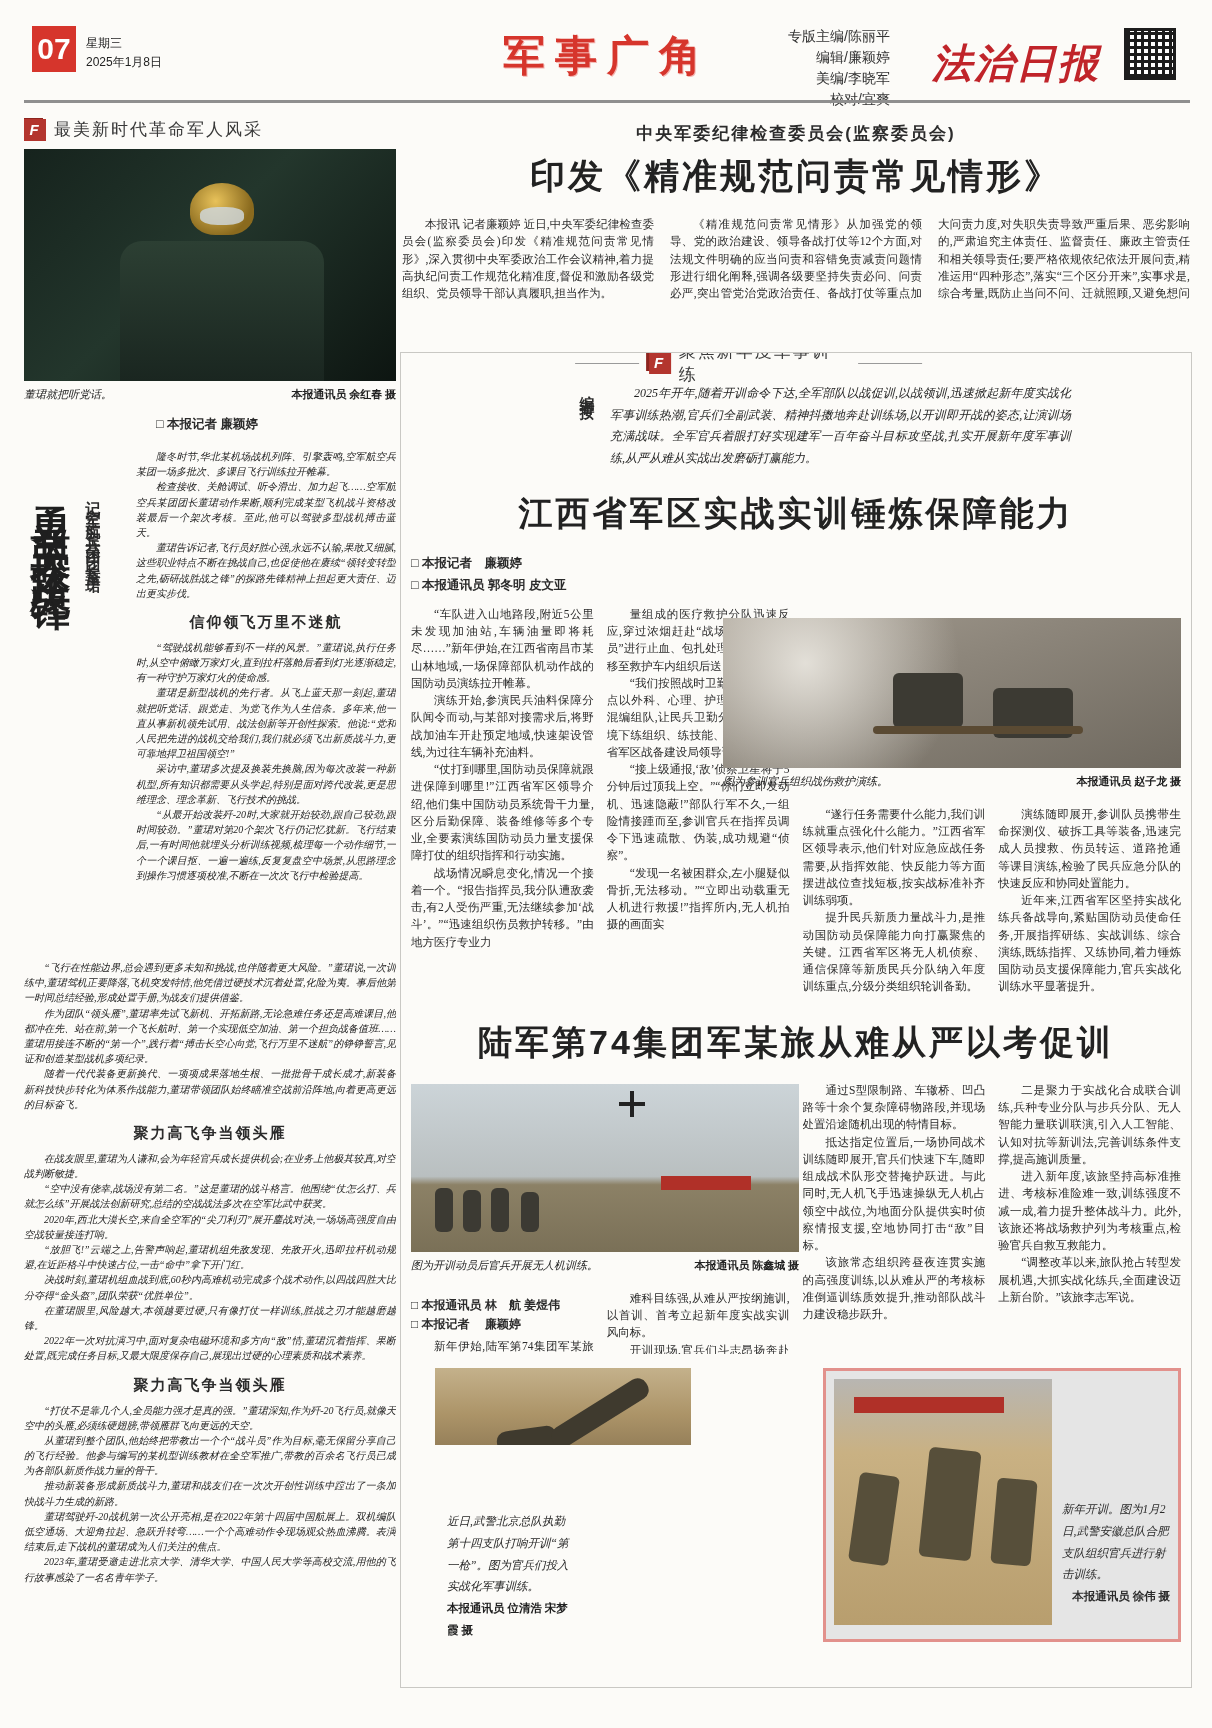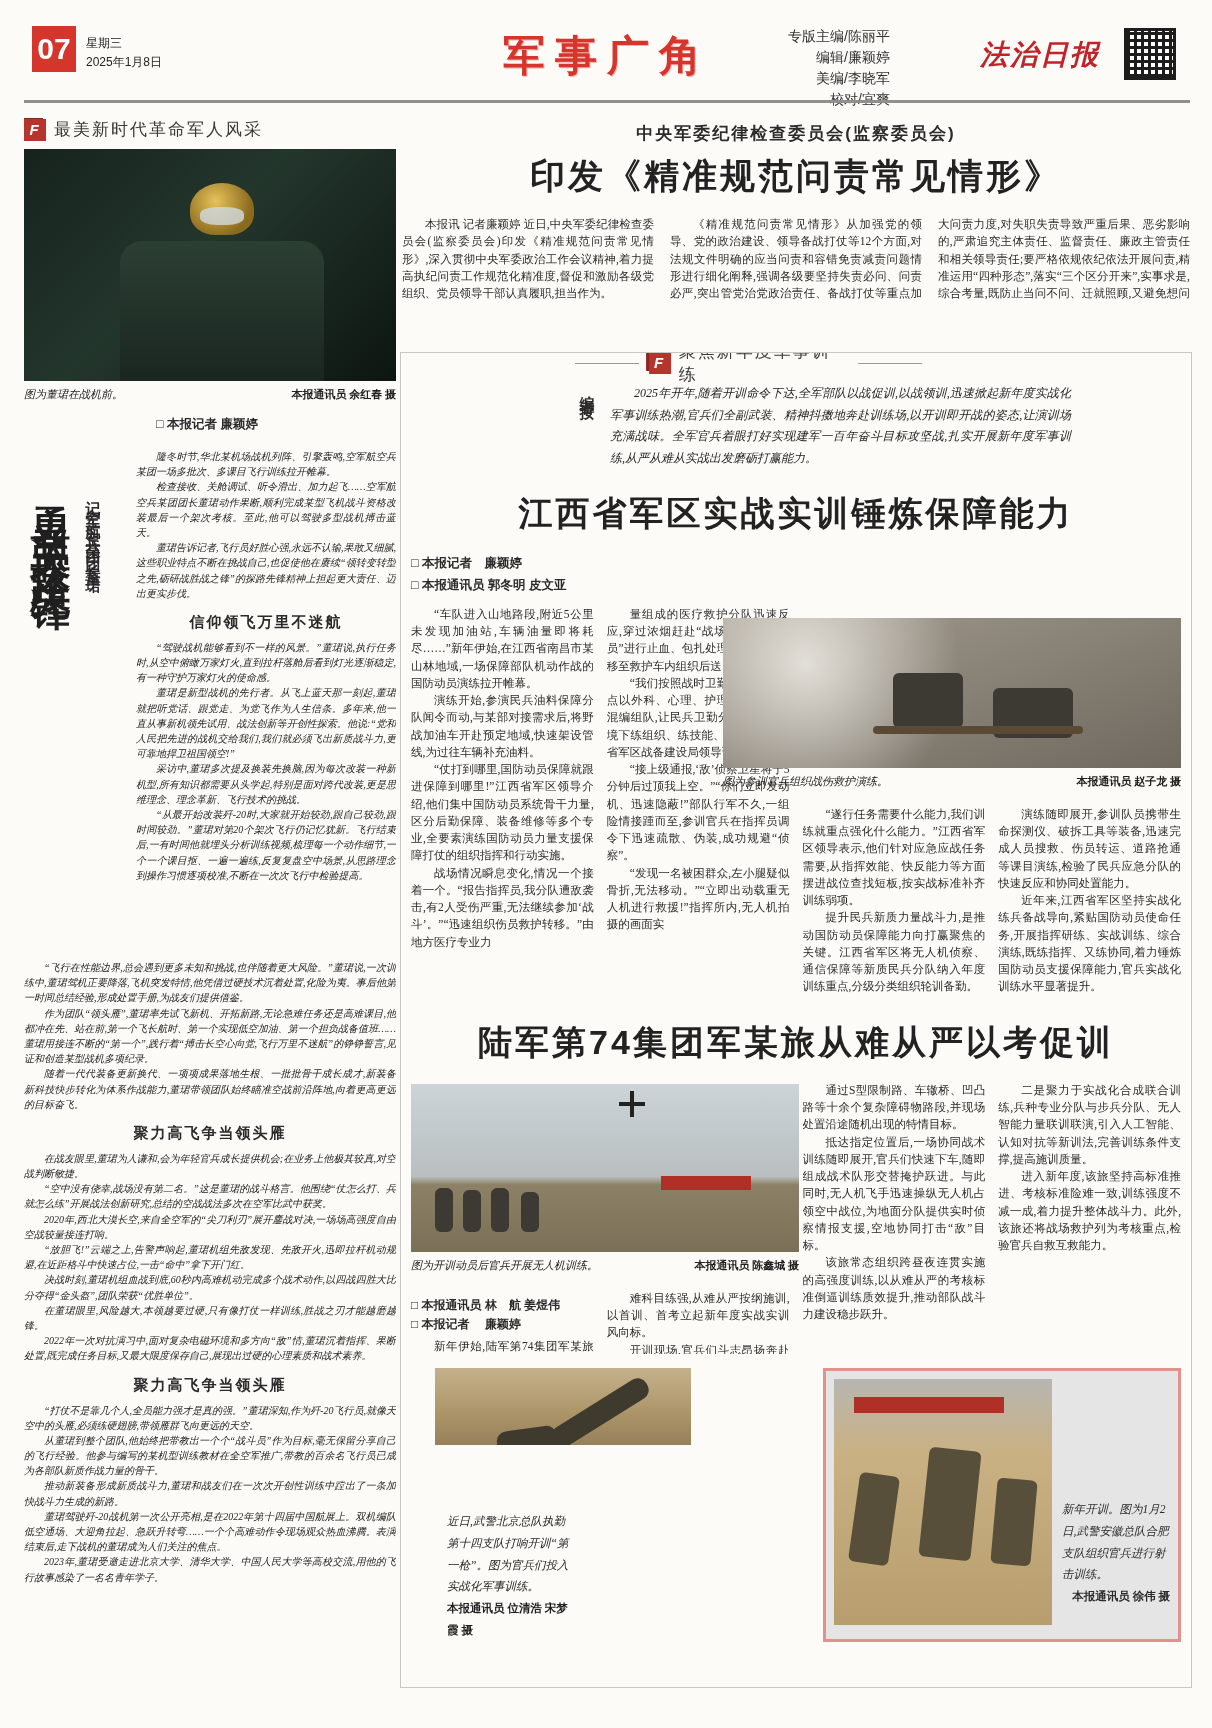--- a/index.html
+++ b/index.html
@@ -14,21 +14,21 @@
   .hdr { position:absolute; left:24px; top:18px; right:22px; height:78px; }
   .pagenum { position:absolute; left:8px; top:8px; width:44px; height:46px; background:#d6352c; color:#fff;
     font-family:"Liberation Sans",sans-serif; font-weight:700; font-size:30px; text-align:center; line-height:46px; }
   .dateblk { position:absolute; left:62px; top:16px; font-size:12px; line-height:1.6; color:#222;
     font-family:"Liberation Sans",sans-serif; }
   .sect-title { position:absolute; left:0; right:0; top:10px; text-align:center; color:#d6352c;
     font-family:"Liberation Sans",sans-serif; font-weight:900; font-size:42px; letter-spacing:10px;
     text-shadow:1px 1px 0 #f3b5b1; }
   .credits { position:absolute; right:300px; top:8px; text-align:right; font-size:14px; line-height:1.5;
     color:#333; font-family:"Liberation Sans",sans-serif; white-space:pre-line; }
-  .masthead { position:absolute; right:90px; top:18px; color:#c0242a; font-weight:700; font-size:28px;
+  .masthead { position:absolute; right:90px; top:18px; color:#c0242a; font-weight:700; font-size:40px;
     font-style:italic; letter-spacing:2px; font-family:"Liberation Serif",serif; }
   .qr { position:absolute; right:14px; top:10px; width:52px; height:52px; border:3px solid #1d1d1d;
     background-image:repeating-linear-gradient(0deg,#1d1d1d 0 3px,transparent 3px 7px),
                      repeating-linear-gradient(90deg,#1d1d1d 0 3px,transparent 3px 7px);
     background-color:#fff; }
   .hdr-rule { position:absolute; left:24px; right:22px; top:100px; height:3px; background:#8f8f8f; }
 
   
   .tagline { display:flex; align-items:center; font-family:"Liberation Sans",sans-serif;
     font-size:17px; color:#3a3a3a; letter-spacing:2px; }
@@ -145,21 +145,21 @@
     <div class="tagline">
       <span class="cube">F</span>
       <span>最美新时代革命军人风采</span>
     </div>
     <div class="photo photo1">
       <div class="p1-torso"></div>
       <div class="p1-helmet"></div>
       <div class="p1-visor"></div>
     </div>
     <div class="caprow">
-      <span class="cap-k">图为董珺在战机前。</span>
+      <span class="cap-k">董珺就把听党话。</span>
       <span class="cap-c">本报通讯员 余红春 摄</span>
     </div>
     <div class="byline">□ 本报记者 廉颖婷</div>
 
     <div class="left-flex">
       <div class="vtitles">
         <div class="vt-main">勇当蓝天探路先锋</div>
         <div class="vt-sub">记空军航空兵某团团长董珺</div>
       </div>
       <div class="bodytext" style="flex:1;overflow:hidden;">
@@ -275,20 +275,21 @@
         <p>开训现场,官兵们斗志昂扬奔赴战位,展示实战化训练成果。在该旅装甲车训练场上,数台装甲战车卷起漫天烟尘,考官采取随机设置特情的方式,考验车组人员在复杂条件下的处置能力。</p>
       </div>
       <div class="c">
         <p>通过S型限制路、车辙桥、凹凸路等十余个复杂障碍物路段,并现场处置沿途随机出现的特情目标。</p>
         <p>抵达指定位置后,一场协同战术训练随即展开,官兵们快速下车,随即组成战术队形交替掩护跃进。与此同时,无人机飞手迅速操纵无人机占领空中战位,为地面分队提供实时侦察情报支援,空地协同打击“敌”目标。</p>
         <p>该旅常态组织跨昼夜连贯实施的高强度训练,以从难从严的考核标准倒逼训练质效提升,推动部队战斗力建设稳步跃升。</p>
       </div>
       <div class="c">
         <p>二是聚力于实战化合成联合训练,兵种专业分队与步兵分队、无人智能力量联训联演,引入人工智能、认知对抗等新训法,完善训练条件支撑,提高施训质量。</p>
         <p>进入新年度,该旅坚持高标准推进、考核标准险难一致,训练强度不减一成,着力提升整体战斗力。此外,该旅还将战场救护列为考核重点,检验官兵自救互救能力。</p>
+        <p>“调整改革以来,旅队抢占转型发展机遇,大抓实战化练兵,全面建设迈上新台阶。”该旅李志军说。</p>
       </div>
       <div class="a74-photoblk">
         <div class="photo photo3">
           <div class="drone"></div>
           <div class="banner" style="left:250px;top:92px;width:90px;height:14px;"></div>
           <div class="fig" style="left:24px;top:104px;width:18px;height:44px;"></div>
           <div class="fig" style="left:52px;top:106px;width:18px;height:42px;"></div>
           <div class="fig" style="left:80px;top:104px;width:18px;height:44px;"></div>
           <div class="fig" style="left:110px;top:108px;width:18px;height:40px;"></div>
         </div>

